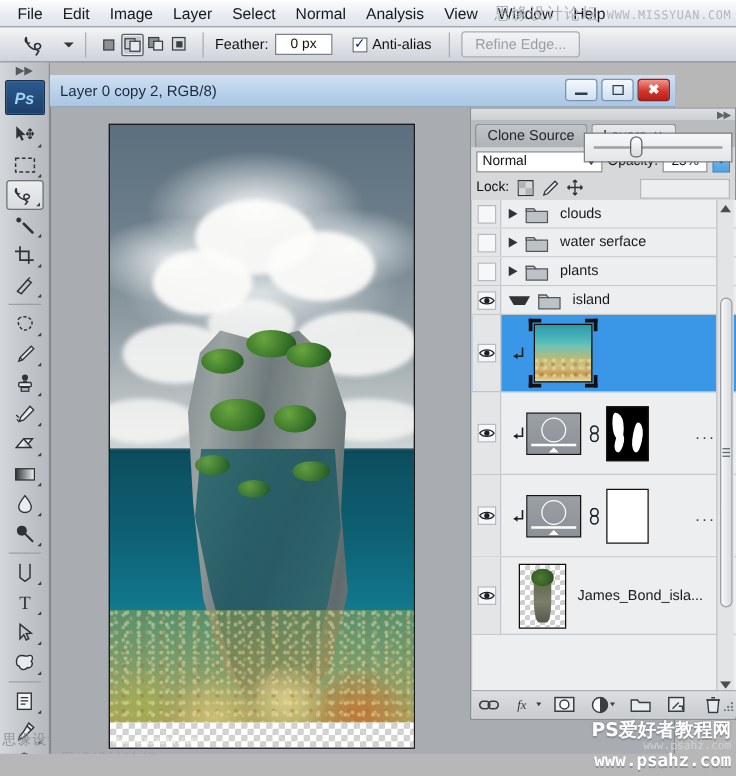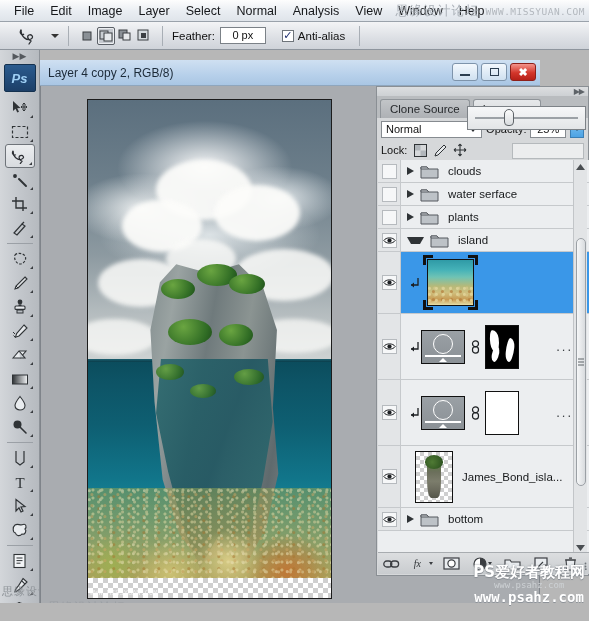--- a/index.html
+++ b/index.html
@@ -305,21 +305,21 @@
   #panel-vscroll .grip i{display:block;width:6px;height:1px;background:#5f6469;margin:2px 0;}
   #panel-bottombar{
     position:absolute;left:1px;bottom:1px;width:211px;height:22px;
     background:linear-gradient(#dcdee0,#c9cccf);border-top:1px solid #a8acb0;
     display:flex;align-items:center;justify-content:space-around;box-sizing:border-box;
   }
   .pb-ico{width:20px;height:16px;display:flex;align-items:center;justify-content:flex-start;}
   .pb-caret{width:0;height:0;border-top:3px solid #3a3d41;border-left:2.5px solid transparent;border-right:2.5px solid transparent;margin-left:1px;}
   #panel-resize{position:absolute;right:2px;bottom:2px;}
   
-  #wm-br{position:absolute;right:4px;bottom:16px;text-align:center;pointer-events:none;line-height:1.05;}
+  #wm-br{position:absolute;right:4px;bottom:4px;text-align:right;pointer-events:none;line-height:1.05;}
   #wm-br .l1{font-size:15px;font-weight:bold;color:#fff;font-family:"DejaVu Sans",sans-serif;text-shadow:0 1px 0 #8d9298,0 0 2px #7b8086;}
   #wm-br .l2{font-size:9px;color:#cdd1d4;font-family:"DejaVu Sans Mono",monospace;}
   #wm-br .l3{font-size:14px;font-weight:bold;color:#fff;font-family:"DejaVu Sans Mono",monospace;text-shadow:0 1px 0 #8d9298;}
   #bottomstrip{position:absolute;left:0;bottom:0;width:589px;height:18px;background:#b7b7b7;}
   #wm-tbbottom{position:absolute;left:2px;bottom:22px;font-size:11px;color:#8e9398;font-family:"DejaVu Sans",sans-serif;letter-spacing:1px;white-space:nowrap;}
 </style>
 </head>
 <body>
 
 <div id="menubar">
@@ -385,20 +385,21 @@
 
   <div style="width:16px"></div>
 
   <div class="cbx">
       <span>✓</span>
     </div>
   <div class="ob-label">Anti-alias</div>
 
   <div class="ob-sep"></div>
 
+  <div class="ob-btn">Refine Edge...</div>
 </div>
 
 <div id="toolbar">
   <div id="tb-grip">▶▶</div>
   <div id="ps-logo">Ps</div>
 
   <div class="tool">
     <svg width="18" height="16" viewBox="0 0 18 16">
       <path d="M2 1 L2 11 L4.5 8.8 L6.3 12.6 L8 11.8 L6.2 8.2 L9.5 8 Z" fill="#2f3336"></path>
       <path d="M13 3 L13 11 M10 7 L16 7 M13 3 L11.5 4.6 M13 3 L14.5 4.6 M13 11 L11.5 9.4 M13 11 L14.5 9.4 M10 7 L11.6 5.6 M10 7 L11.6 8.4 M16 7 L14.4 5.6 M16 7 L14.4 8.4" stroke="#2f3336" stroke-width="1" fill="none"></path>
@@ -570,21 +571,21 @@
     <i class="tri"></i>
   </div>
 
 </div>
 
 <div id="wm-tbbottom">思缘设计</div>
 
 <div id="docwin"></div>
 
 <div id="doc-title">
-  <div class="txt">Layer 4 copy 2, RGB/8)</div>
+  <div class="txt">Layer 0 copy 2, RGB/8)</div>
   <div class="wbtns">
     <div class="wbtn">
         <i class="min"></i>
       </div>
     <div class="wbtn">
         <i class="max"></i>
       </div>
     <div class="wbtn close">
         <span>✖</span>
       </div>
@@ -877,38 +878,20 @@
       <div class="smartthumb">
         <div style="position:absolute;left:30%;top:8%;width:40%;height:84%;
           background:linear-gradient(#4d6640 0%,#5f7a45 18%,#6b6f5b 38%,#7c7d6c 60%,#6a6a5c 82%,#55564a 100%);
           border-radius:40% 38% 26% 30%/18% 16% 40% 42%;"></div>
         <div style="position:absolute;left:24%;top:6%;width:52%;height:28%;
           background:radial-gradient(circle at 40% 50%,#4f7a34,#2e5420 80%);border-radius:50%;"></div>
       </div>
       <span class="lname linked">James_Bond_isla...</span>
     </div>
 
-    <div class="lrow">
-      <div class="eyecell">
-        <div class="eyebox">
-          <svg width="13" height="9" viewBox="0 0 13 9">
-            <path d="M0.8 4.5 C3 1, 10 1, 12.2 4.5 C10 8, 3 8, 0.8 4.5 Z" fill="#f4f5f6" stroke="#1d2023" stroke-width="1"></path>
-            <circle cx="6.5" cy="4.5" r="2.1" fill="#1d2023"></circle>
-          </svg>
-        </div>
-      </div>
-      <i class="disc closed"></i>
-      <span class="folder">
-        <svg width="19" height="15" viewBox="0 0 19 15">
-          <path d="M1 3 L7 3 L8.6 5 L18 5 L18 14 L1 14 Z" fill="#bdc2c7" stroke="#55595e" stroke-width="1"></path>
-          <path d="M1 3 L7 3 L8.6 5 L1 5 Z" fill="#d2d6da" stroke="#55595e" stroke-width="1"></path>
-        </svg>
-      </span>
-      <span class="lname">bottom</span>
-    </div>
 
   </div>
 
   <div id="panel-vscroll">
     <div class="arrU">
       <svg width="9" height="6" viewBox="0 0 9 6">
           <path d="M4.5 0 L9 6 L0 6 Z" fill="#4a4e52"></path>
         </svg>
     </div>
     <div class="thumb">

